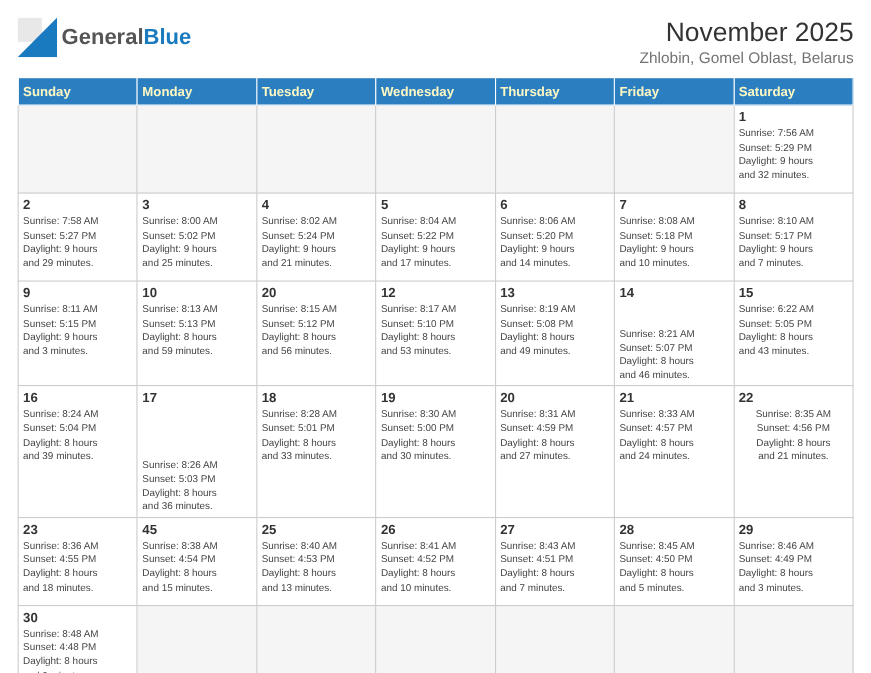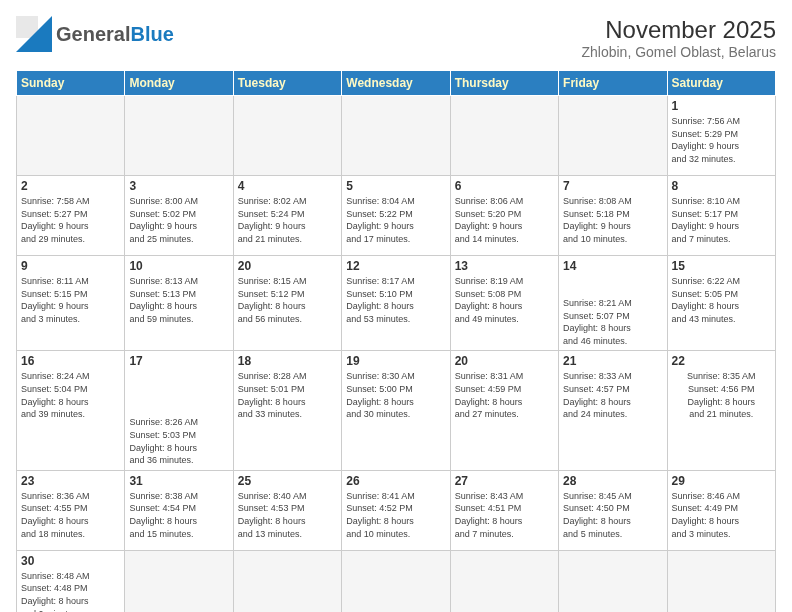--- a/index.html
+++ b/index.html
@@ -289,21 +289,21 @@
       </tr>
       <tr>
         <td>
           <span class="day-num">23</span>
           <div class="cell-content" style="white-space: pre-line;">Sunrise: 8:36 AM
 Sunset: 4:55 PM
 Daylight: 8 hours
 and 18 minutes.</div>
         </td>
         <td>
-          <span class="day-num">31</span>
+          <span class="day-num">45</span>
           <div class="cell-content" style="white-space: pre-line;">Sunrise: 8:38 AM
 Sunset: 4:54 PM
 Daylight: 8 hours
 and 15 minutes.</div>
         </td>
         <td>
           <span class="day-num">25</span>
           <div class="cell-content" style="white-space: pre-line;">Sunrise: 8:40 AM
 Sunset: 4:53 PM
 Daylight: 8 hours

